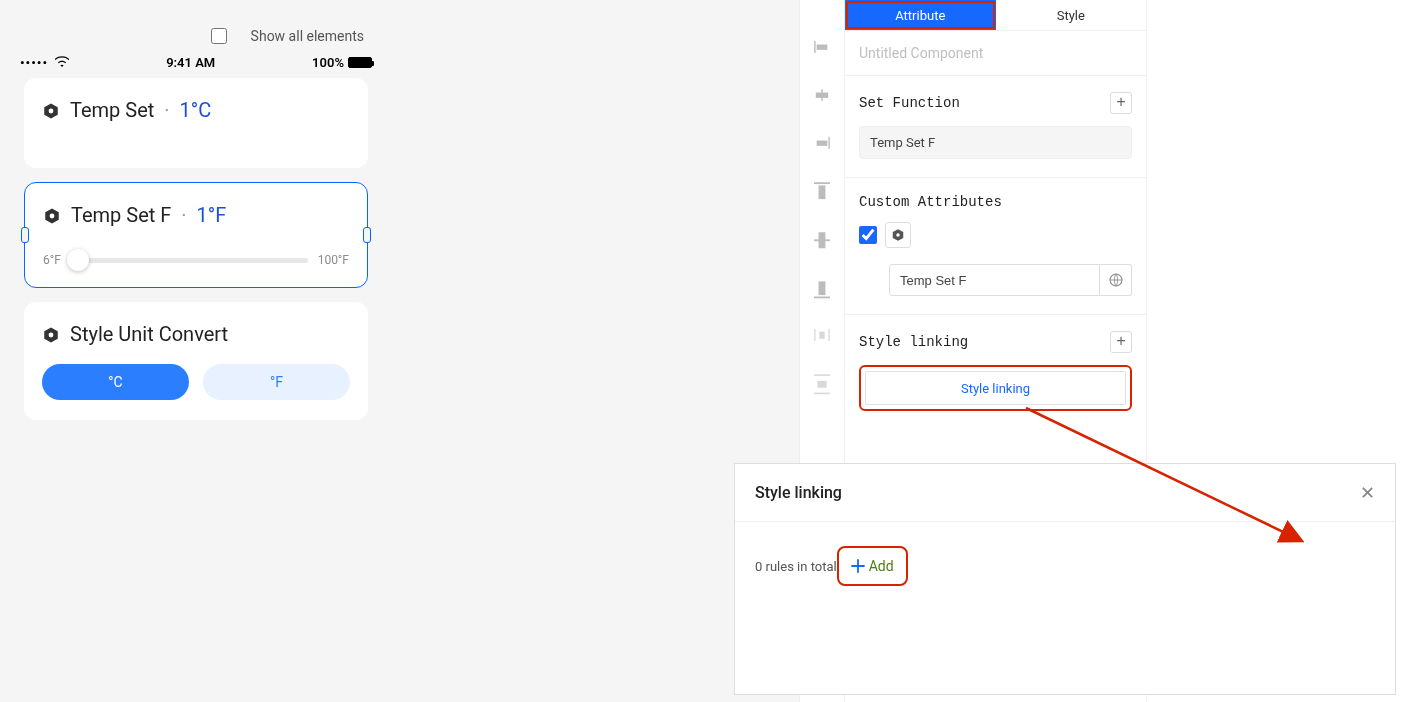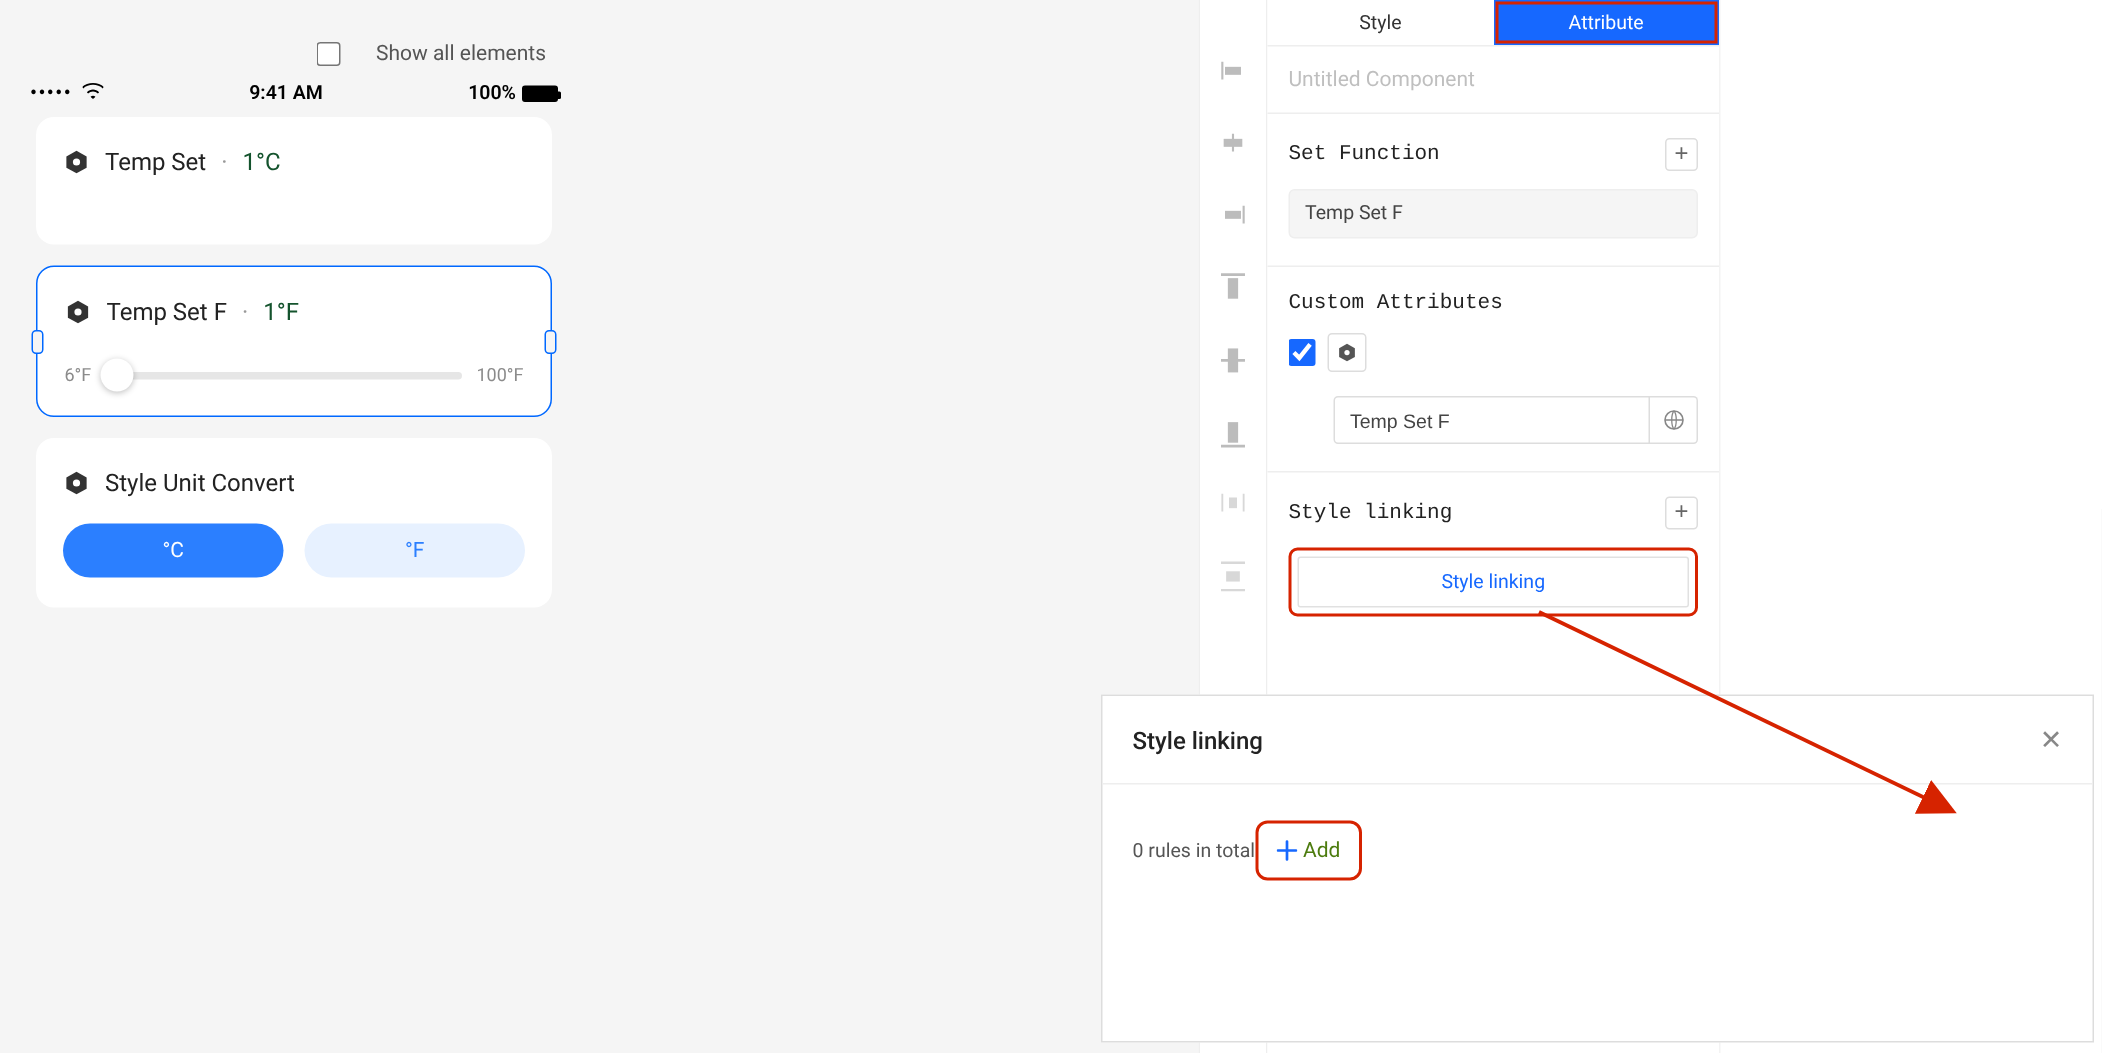--- a/index.html
+++ b/index.html
@@ -102,29 +102,29 @@
       width: 6px; height: 14px;
       background: #f5f5f5;
       border: 1px solid #0068ff;
       border-radius: 3px;
     }
     .card.selected::before { left: -4px; top: 50%; transform: translateY(-50%); }
     .card.selected::after  { right: -4px; top: 50%; transform: translateY(-50%); }
 
     .card-header {
       display: flex; align-items: center; gap: 10px;
-      font-size: 16px; color: #222;
+      font-size: 20px; color: #222;
       margin-bottom: 26px;
     }
     .hexicon {
       width: 18px; height: 18px; position: relative;
     }
     .hexicon svg { width: 18px; height: 18px; }
     .dot-sep { color: #999; }
-    .val { color: #14532d; }
+    .val { color: #1d4ed8; }
 
     .slider-row {
       display: flex; align-items: center; gap: 10px;
       font-size: 12px; color: #8b8b8b;
     }
     .slider-track {
       flex: 1 1 auto;
       height: 5px; border-radius: 3px;
       background: #e6e6e6;
       position: relative;
@@ -461,22 +461,22 @@
         <line x1="0" y1="1" x2="14" y2="1" stroke="#d8d8d8" stroke-width="1.4"></line>
         <line x1="0" y1="17" x2="14" y2="17" stroke="#d8d8d8" stroke-width="1.4"></line>
         <rect x="3" y="6" width="8" height="6" fill="#d8d8d8"></rect>
       </svg>
   </span>
 </div>
 
 <div class="props-panel">
 
   <div class="tabbar">
+    <div class="tab attr">Attribute</div>
     <div class="tab style">Style</div>
-    <div class="tab attr">Attribute</div>
   </div>
 
   <div class="comp-name">Untitled Component</div>
 
   <div class="section">
     <div class="section-head">
       <span class="lbl">Set Function</span>
       <span class="plus">+</span>
     </div>
     <div class="readonly-field">Temp Set F</div>

